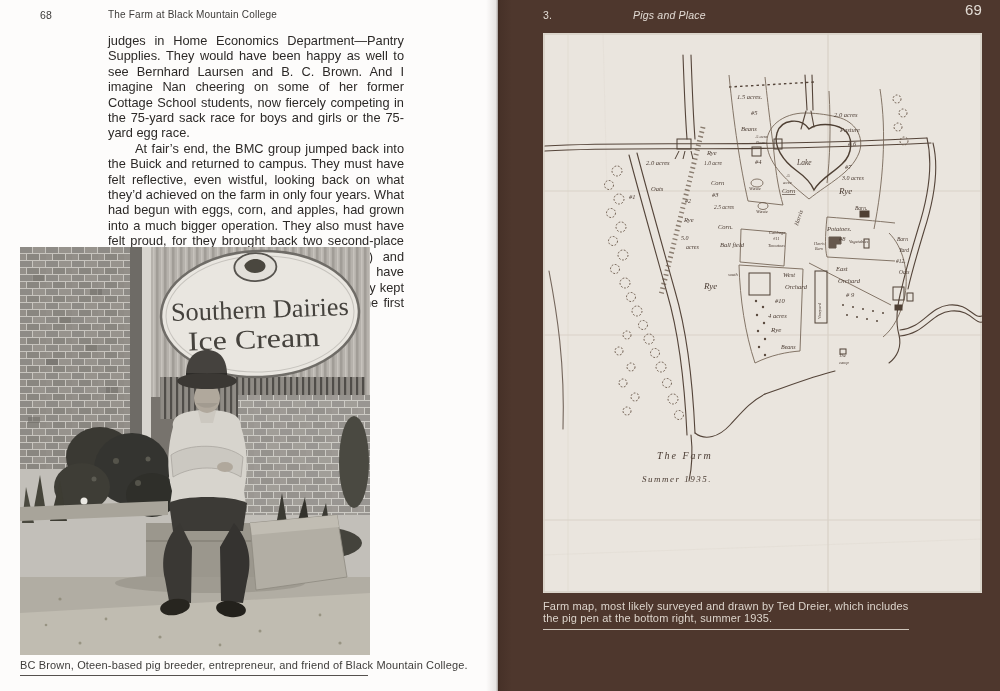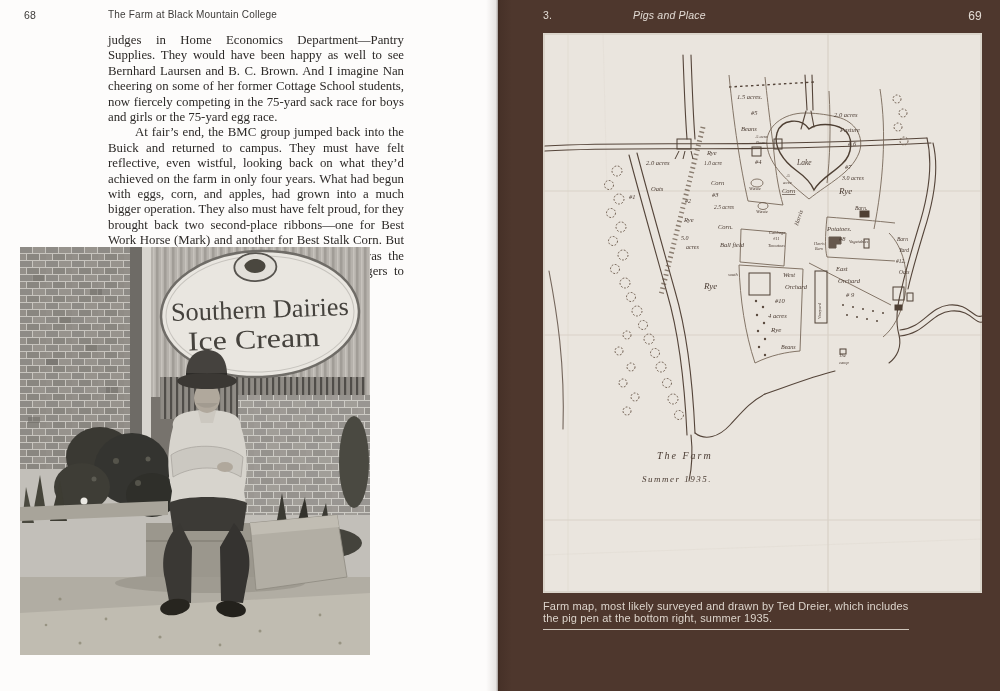--- a/index.html
+++ b/index.html
@@ -1,35 +1,35 @@
 <!DOCTYPE html>
 <html><head>
 <meta charset="utf-8">
 <style>
   html,body{margin:0;padding:0;background:#ffffff;}
   .spread{position:relative;width:1000px;height:691px;overflow:hidden;
           font-family:"Liberation Sans",sans-serif;background:#fdfdfc;}
   .left-page{position:absolute;left:0;top:0;width:498px;height:691px;background:#fdfcfb;}
   .right-page{position:absolute;left:498px;top:0;width:502px;height:691px;background:#4e372d;}
   .folio{position:absolute;top:9px;font-size:10.5px;color:#3d3b39;letter-spacing:.2px;}
-  .folio-left{left:24px;}
+  .folio-left{left:40px;}
   .running-head{position:absolute;left:108px;top:9px;font-size:10px;color:#3d3b39;letter-spacing:.2px;}
   .body-text{position:absolute;left:108px;top:33px;width:296px;
-             font-family:Liberation Serif, serif;font-size:12.8px;line-height:15.4px;
+             font-family:Liberation Sans, sans-serif;font-size:12.8px;line-height:15.4px;
              color:#2c2927;text-align:justify;}
   .body-text p{margin:0;}
   .body-text p.indent{text-indent:27px;}
   .body-text sup{font-size:8.5px;line-height:0;vertical-align:super;}
   .photo{position:absolute;left:20px;top:247px;width:350px;height:408px;}
   .caption{font-size:11px;letter-spacing:.15px;}
   .photo-caption{position:absolute;left:20px;top:659px;width:348px;color:#3e3c3a;
                  padding-bottom:4px;border-bottom:1px solid #55514e;white-space:nowrap;}
   .chap-num{position:absolute;left:45px;top:9px;font-size:10.5px;color:#e2dbd4;letter-spacing:.2px;}
   .chap-title{position:absolute;left:135px;top:9px;font-size:10.5px;color:#e2dbd4;letter-spacing:.2px;font-style:italic;}
-  .folio-right{position:absolute;right:18px;top:9px;font-size:12px;color:#e2dbd4;letter-spacing:.2px;}
+  .folio-right{position:absolute;right:18px;top:1px;font-size:15px;color:#e2dbd4;letter-spacing:.2px;}
   .map-wrap{position:absolute;left:45px;top:33px;width:439px;height:560px;}
   .map-caption{position:absolute;left:45px;top:601px;width:366px;line-height:11.5px;color:#ddd5cc;
                padding-bottom:5px;border-bottom:1px solid #cfc6bc;}
   .spine{position:absolute;left:486px;top:0;width:26px;height:691px;pointer-events:none;
          background:linear-gradient(90deg,rgba(0,0,0,0) 0%,rgba(40,25,18,.10) 38%,rgba(40,25,18,.42) 46%,rgba(40,25,18,.18) 55%,rgba(0,0,0,0) 100%);}
   svg text{font-family:"Liberation Serif",serif;}
   #map-labels text{font-style:italic;fill:#4a3b32;}
 </style>
 </head>
 <body>
@@ -151,20 +151,21 @@
         <ellipse cx="211" cy="362" rx="15" ry="8" fill="#23211c" transform="rotate(8 211 362)"></ellipse>
         <polygon points="178,164 196,164 193,176 181,176" fill="#ccc8c0"></polygon>
         <ellipse cx="187" cy="151" rx="13" ry="15" fill="#b0a89c"></ellipse>
         <path d="M 176,156 a 13 10 0 0 0 22 0 z" fill="#9a9288" opacity=".6"></path>
         <path d="M 166,132 C 165,112 174,103 187,103 C 200,103 208,112 207,132 Z" fill="#45423e"></path>
         <rect x="166" y="126" width="41" height="7" fill="#2e2c29"></rect>
         <ellipse cx="187" cy="134" rx="30" ry="8" fill="#3b3834"></ellipse>
       </g>
     </svg>
 
+    <div class="caption photo-caption">BC Brown, Oteen-based pig breeder, entrepreneur, and friend of Black Mountain College.</div>
   </div>
 
   <div class="right-page">
     <div class="chap-num">3.</div>
     <div class="chap-title">Pigs and Place</div>
     <div class="folio-right">69</div>
 
     <svg class="map-wrap" viewBox="0 0 439 560" aria-label="farm map">
       <rect width="439" height="560" fill="#eae5de"></rect>
 

